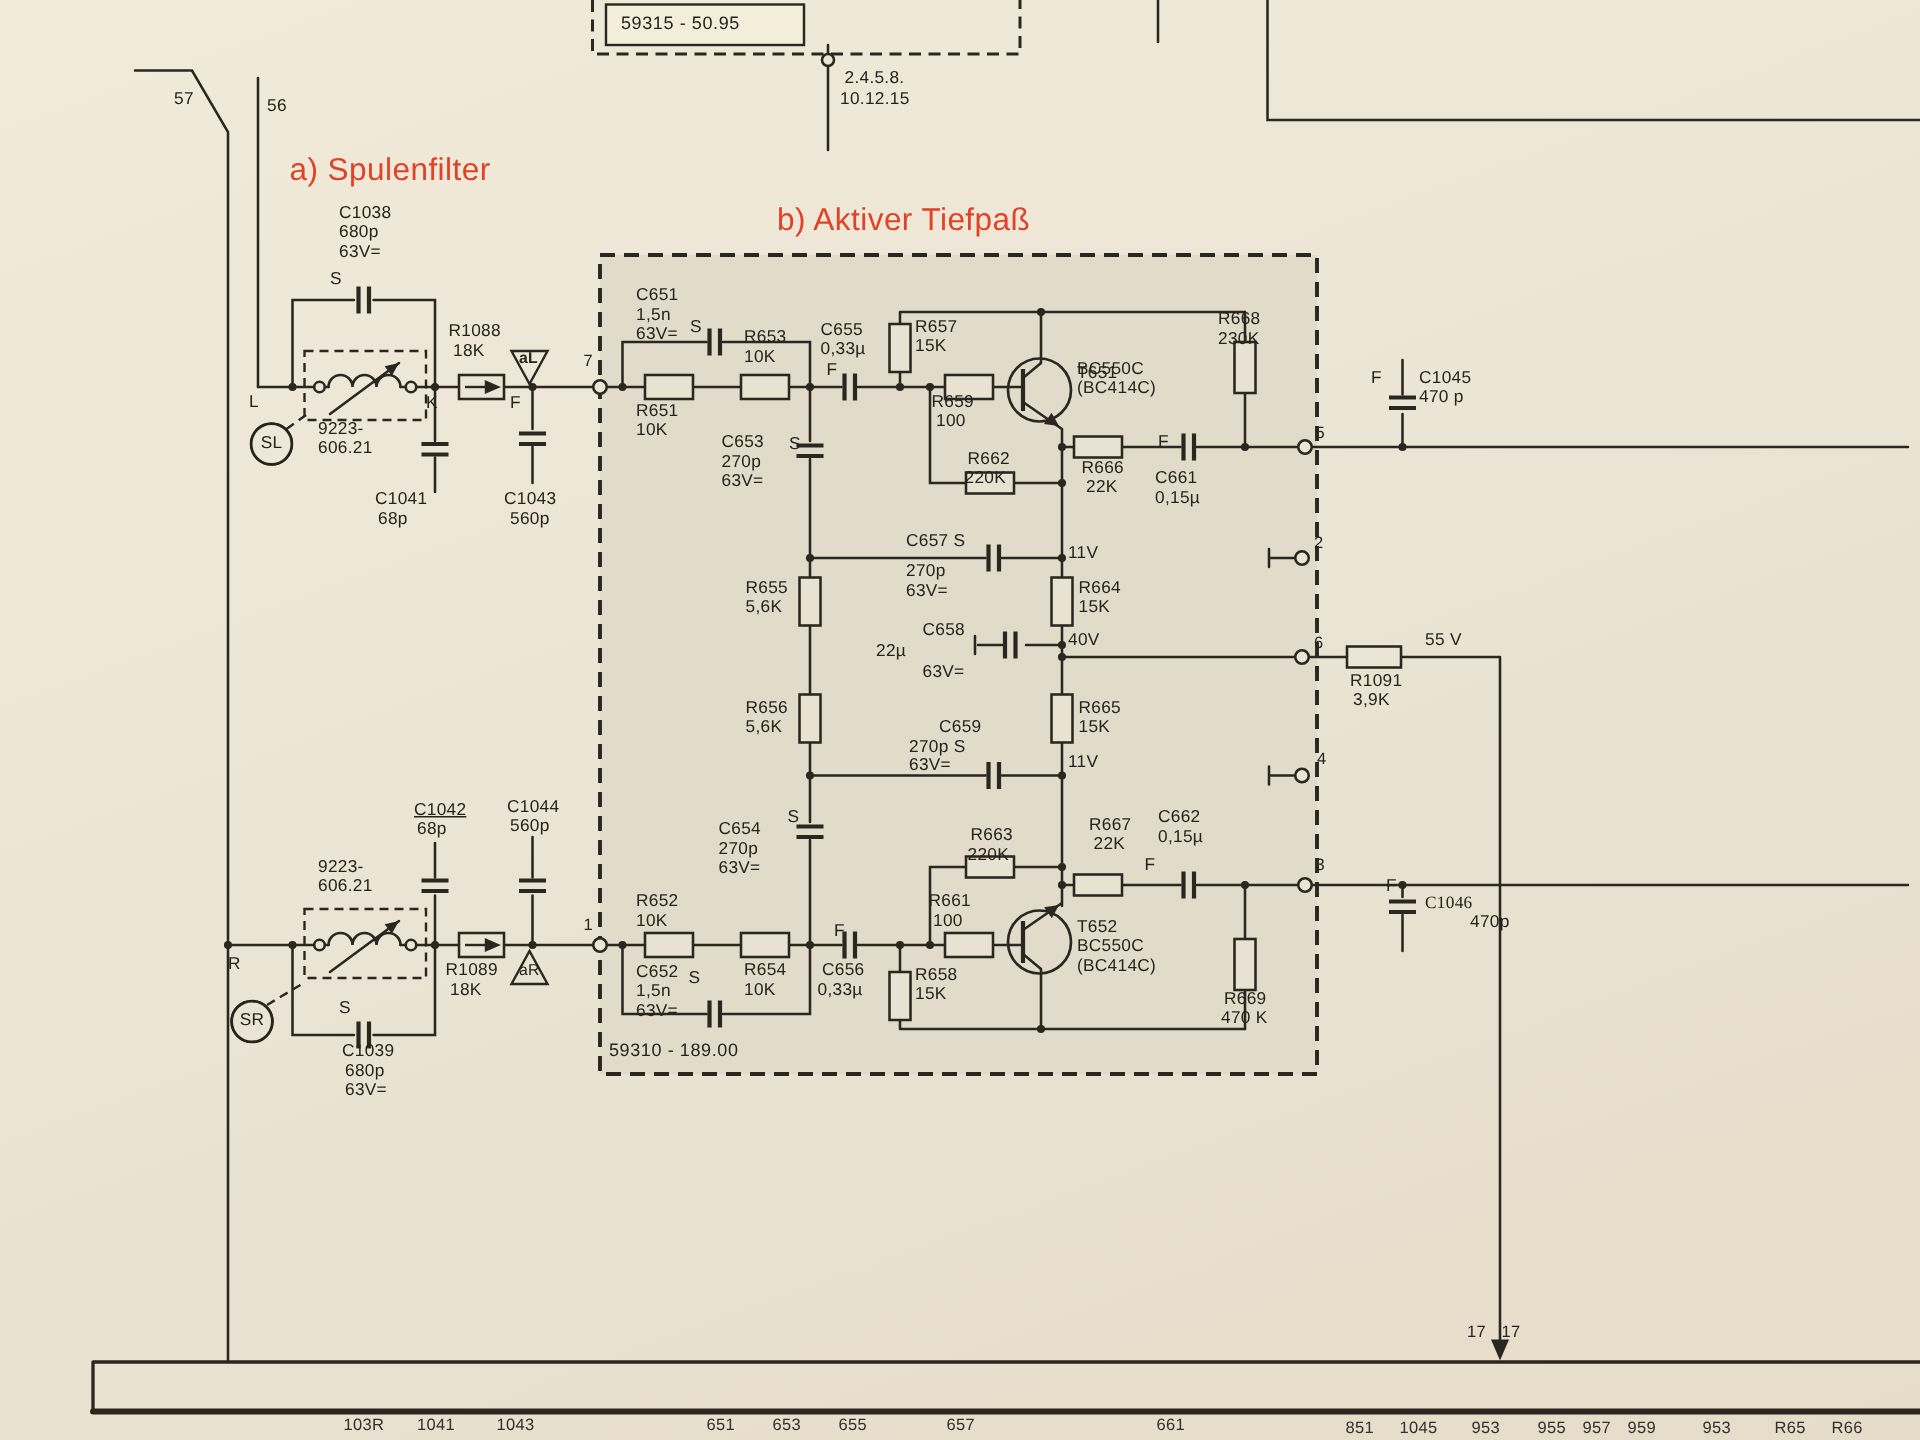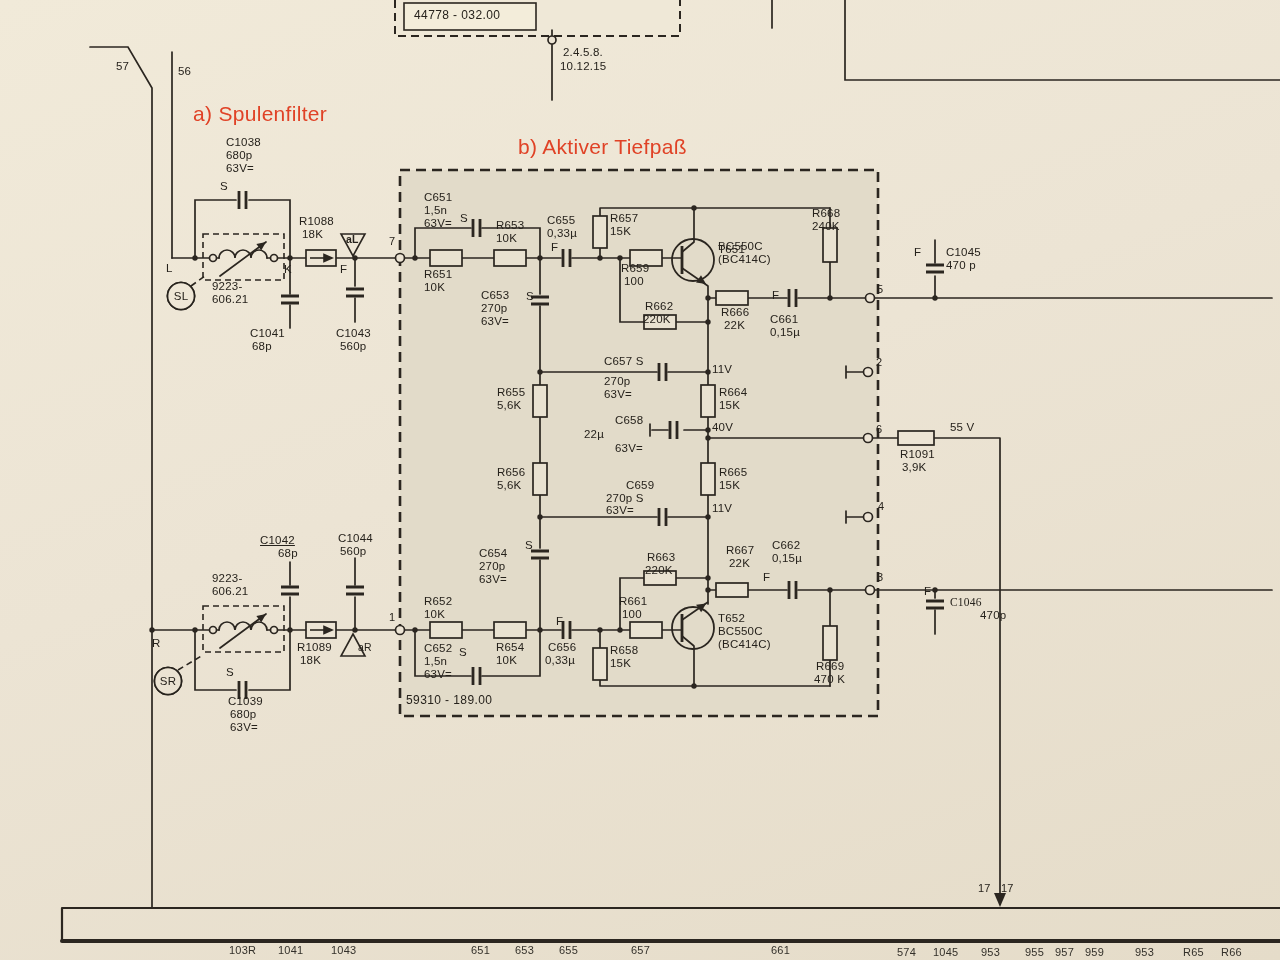--- a/index.html
+++ b/index.html
@@ -217,21 +217,21 @@
         <circle cx="620" cy="630" r="2.7"></circle>
     <circle cx="694" cy="686" r="2.7"></circle>
         <circle cx="708" cy="590" r="2.7"></circle>
     <circle cx="708" cy="578" r="2.7"></circle>
         <circle cx="830" cy="590" r="2.7"></circle>
     <circle cx="935" cy="590" r="2.7"></circle>
   </g>
 </svg>
 
 <div>
-      <span class="lbl mod" style="left: 414px; top: 9px;">44778 - 032.00</span>
+      <span class="lbl mod" style="left: 414px; top: 9px;">59315 - 50.95</span>
       <span class="lbl" style="left: 563px; top: 46px;">2.4.5.8.</span>
       <span class="lbl" style="left: 560px; top: 60px;">10.12.15</span>
       <span class="lbl" style="left: 116px; top: 60px;">57</span>
       <span class="lbl" style="left: 178px; top: 65px;">56</span>
       <span class="lbl red" style="left: 193px; top: 103px;">a) Spulenfilter</span>
       <span class="lbl red" style="left: 518px; top: 136px;">b) Aktiver Tiefpaß</span>
       <span class="lbl" style="left: 226px; top: 136px;">C1038</span>
       <span class="lbl" style="left: 226px; top: 149px;">680p</span>
       <span class="lbl" style="left: 226px; top: 162px;">63V=</span>
       <span class="lbl" style="left: 220px; top: 180px;">S</span>
@@ -261,21 +261,21 @@
       <span class="lbl" style="left: 547px; top: 227px;">0,33µ</span>
       <span class="lbl" style="left: 551px; top: 241px;">F</span>
       <span class="lbl" style="left: 610px; top: 212px;">R657</span>
       <span class="lbl" style="left: 610px; top: 225px;">15K</span>
       <span class="lbl" style="left: 621px; top: 262px;">R659</span>
       <span class="lbl" style="left: 624px; top: 275px;">100</span>
       <span class="lbl" style="left: 718px; top: 243px;">T651</span>
       <span class="lbl" style="left: 718px; top: 240px;">BC550C</span>
       <span class="lbl" style="left: 718px; top: 253px;">(BC414C)</span>
       <span class="lbl" style="left: 812px; top: 207px;">R668</span>
-      <span class="lbl" style="left: 812px; top: 220px;">240K</span>
+      <span class="lbl" style="left: 812px; top: 220px;">230K</span>
       <span class="lbl" style="left: 914px; top: 246px;">F</span>
       <span class="lbl" style="left: 946px; top: 246px;">C1045</span>
       <span class="lbl" style="left: 946px; top: 259px;">470 p</span>
       <span class="lbl pin" style="left: 877px; top: 284px;">5</span>
       <span class="lbl" style="left: 645px; top: 300px;">R662</span>
       <span class="lbl" style="left: 643px; top: 313px;">220K</span>
       <span class="lbl" style="left: 721px; top: 306px;">R666</span>
       <span class="lbl" style="left: 724px; top: 319px;">22K</span>
       <span class="lbl" style="left: 772px; top: 289px;">F</span>
       <span class="lbl" style="left: 770px; top: 313px;">C661</span>
@@ -340,46 +340,46 @@
       <span class="lbl" style="left: 556px; top: 615px;">F</span>
       <span class="lbl" style="left: 610px; top: 644px;">R658</span>
       <span class="lbl" style="left: 610px; top: 657px;">15K</span>
       <span class="lbl" style="left: 816px; top: 660px;">R669</span>
       <span class="lbl" style="left: 814px; top: 673px;">470 K</span>
       <span class="lbl" style="left: 924px; top: 585px;">F</span>
       <span class="lbl" style="left: 950px; top: 596px; font-family: Liberation Serif, serif;">C1046</span>
       <span class="lbl" style="left: 952px; top: 609px; margin-left: 28px;">470p</span>
       <span class="lbl mod" style="left: 406px; top: 694px;">59310 - 189.00</span>
       <span class="lbl pin" style="left: 389px; top: 612px;">1</span>
-      <span class="lbl" style="left: 260px; top: 534px; text-decoration: underline;">C1042</span>
+      <span class="lbl" style="left: 276px; top: 534px; text-decoration: underline;">C1042</span>
       <span class="lbl" style="left: 278px; top: 547px;">68p</span>
       <span class="lbl" style="left: 338px; top: 532px;">C1044</span>
       <span class="lbl" style="left: 340px; top: 545px;">560p</span>
       <span class="lbl" style="left: 212px; top: 572px;">9223-</span>
       <span class="lbl" style="left: 212px; top: 585px;">606.21</span>
       <span class="lbl" style="left: 152px; top: 637px;">R</span>
       <span class="lbl circ" style="left: 168px; top: 681px;">SR</span>
       <span class="lbl" style="left: 297px; top: 641px;">R1089</span>
       <span class="lbl" style="left: 300px; top: 654px;">18K</span>
-      <span class="lbl tri" style="left: 346px; top: 642px; padding-left: 12px;">aR</span>
+      <span class="lbl tri" style="left: 346px; top: 642px;">aR</span>
       <span class="lbl" style="left: 226px; top: 666px;">S</span>
       <span class="lbl" style="left: 228px; top: 695px;">C1039</span>
       <span class="lbl" style="left: 230px; top: 708px;">680p</span>
       <span class="lbl" style="left: 230px; top: 721px;">63V=</span>
       <span class="lbl pin" style="left: 978px; top: 883px;">17</span>
       <span class="lbl pin" style="left: 1001px; top: 883px;">17</span>
       <span class="lbl busnum" style="left: 229px; top: 945px;">103R</span>
       <span class="lbl busnum" style="left: 278px; top: 945px;">1041</span>
       <span class="lbl busnum" style="left: 331px; top: 945px;">1043</span>
       <span class="lbl busnum" style="left: 471px; top: 945px;">651</span>
       <span class="lbl busnum" style="left: 515px; top: 945px;">653</span>
       <span class="lbl busnum" style="left: 559px; top: 945px;">655</span>
       <span class="lbl busnum" style="left: 631px; top: 945px;">657</span>
       <span class="lbl busnum" style="left: 771px; top: 945px;">661</span>
-      <span class="lbl busnum" style="left: 897px; top: 947px;">574</span>
+      <span class="lbl busnum" style="left: 897px; top: 947px;">851</span>
       <span class="lbl busnum" style="left: 933px; top: 947px;">1045</span>
       <span class="lbl busnum" style="left: 981px; top: 947px;">953</span>
       <span class="lbl busnum" style="left: 1025px; top: 947px;">955</span>
       <span class="lbl busnum" style="left: 1055px; top: 947px;">957</span>
       <span class="lbl busnum" style="left: 1085px; top: 947px;">959</span>
       <span class="lbl busnum" style="left: 1135px; top: 947px;">953</span>
       <span class="lbl busnum" style="left: 1183px; top: 947px;">R65</span>
       <span class="lbl busnum" style="left: 1221px; top: 947px;">R66</span>
     </div>
 

